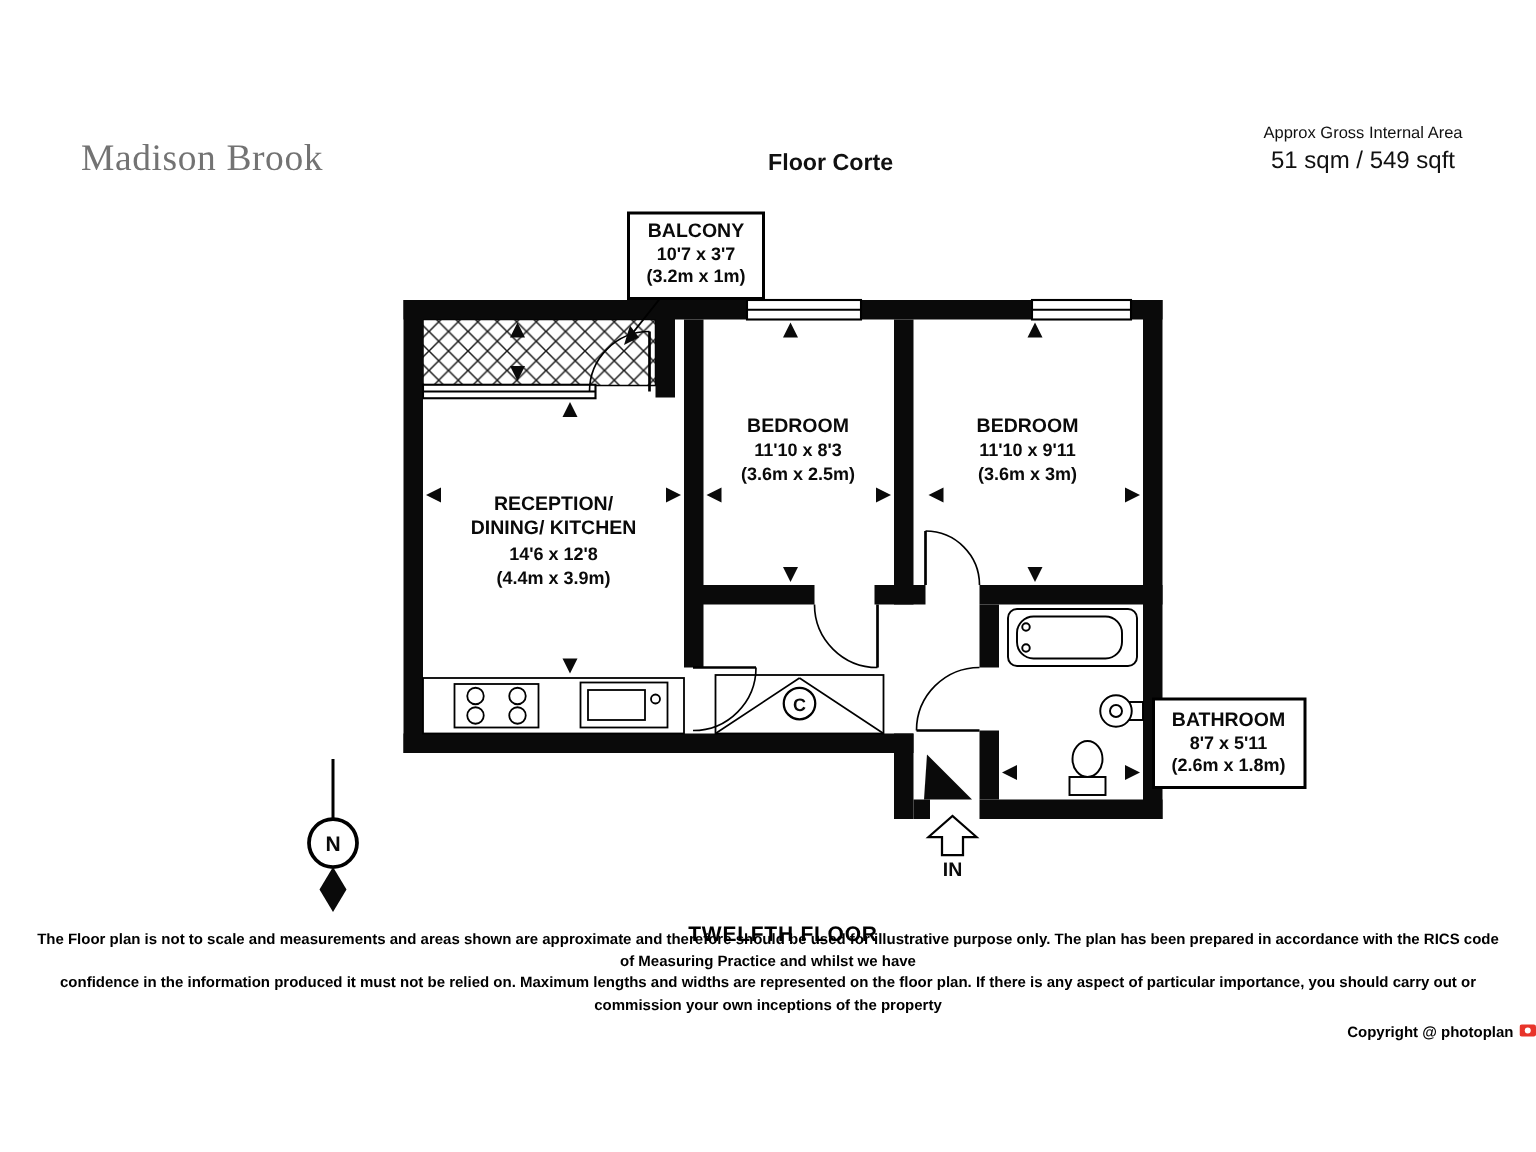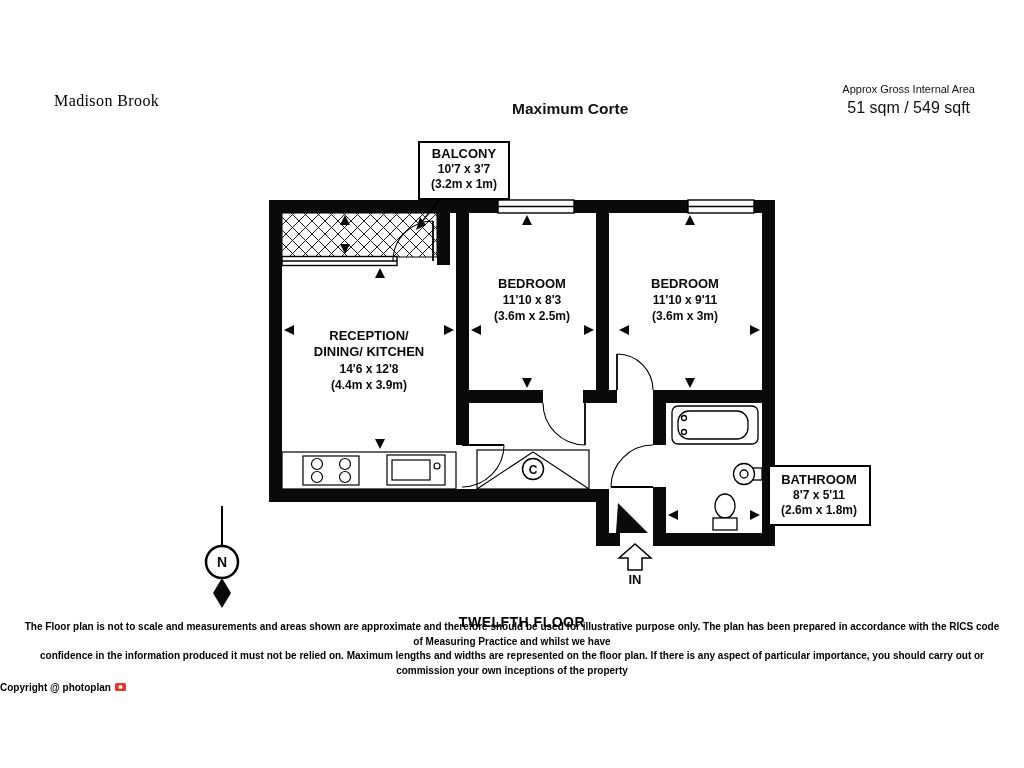--- a/index.html
+++ b/index.html
@@ -1,42 +1,42 @@
 <!DOCTYPE html>
 <html><head>
 <meta charset="utf-8">
 <style>
   html,body{margin:0;padding:0;background:#fff;}
   .page{position:relative;width:1024px;height:768px;background:#ffffff;overflow:hidden;
         font-family:"Liberation Sans",sans-serif;color:#111;}
   .logo{position:absolute;left:54px;top:92px;font-family:"Liberation Serif",serif;
-        font-size:16px;color:#000000;letter-spacing:.4px;}
+        font-size:25px;color:#737373;letter-spacing:.4px;}
   .title{position:absolute;left:512px;top:100px;font-size:15.5px;font-weight:600;color:#111;}
   .area{position:absolute;right:49px;top:83px;text-align:center;color:#111;}
   .area-label{font-size:11px;text-align:center;}
   .area-value{font-size:16px;margin-top:4px;}
   .floor-label{position:absolute;left:0;width:1044px;top:614px;text-align:center;
         font-weight:bold;font-size:14px;letter-spacing:.5px;color:#000;}
   .disclaimer{position:absolute;left:22px;right:22px;top:620px;text-align:center;
         font-size:10px;font-weight:bold;line-height:14.5px;color:#000;}
-  .copyright{position:absolute;left:0;width:1024px;top:682px;text-align:left;
+  .copyright{position:absolute;left:0;width:1024px;top:682px;text-align:right;
         font-size:10px;font-weight:bold;color:#000;}
   .copyright .icon{display:inline-block;margin-left:4px;vertical-align:-1px;}
   svg.plan{position:absolute;left:0;top:0;}
   .ptxt{font-family:"Liberation Sans",sans-serif;font-weight:bold;fill:#0a0a0a;}
   .t13{font-size:13px;}
   .t12{font-size:12px;}
 </style>
 </head>
 <body>
 
 <div class="page">
 
   <div class="logo">Madison Brook</div>
-  <div class="title">Maximum Corte</div>
+  <div class="title">Floor Corte</div>
   <div class="area">
     <div class="area-label">Approx Gross Internal Area</div>
     <div class="area-value">51 sqm / 549 sqft</div>
   </div>
 
   <svg class="plan" width="1024" height="768" viewBox="0 0 1024 768">
     <defs>
       <pattern id="hatch" patternUnits="userSpaceOnUse" width="13" height="13">
         <path d="M0,13 L13,0 M0,0 L13,13" stroke="#1a1a1a" stroke-width="1" fill="none"></path>
       </pattern>

